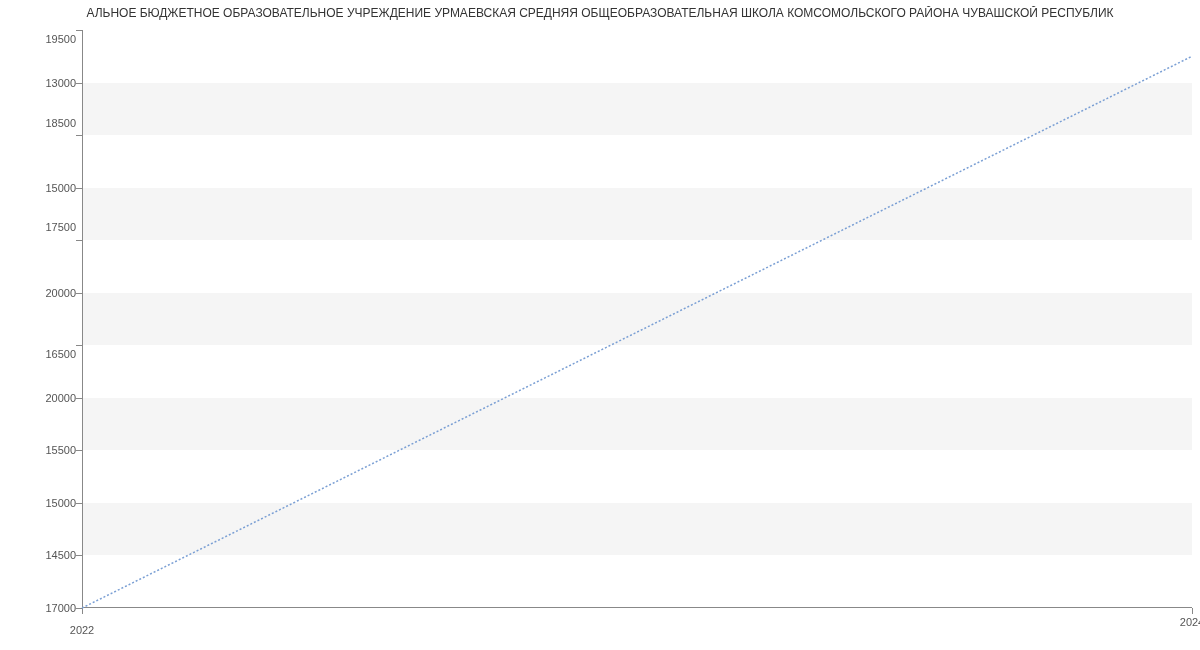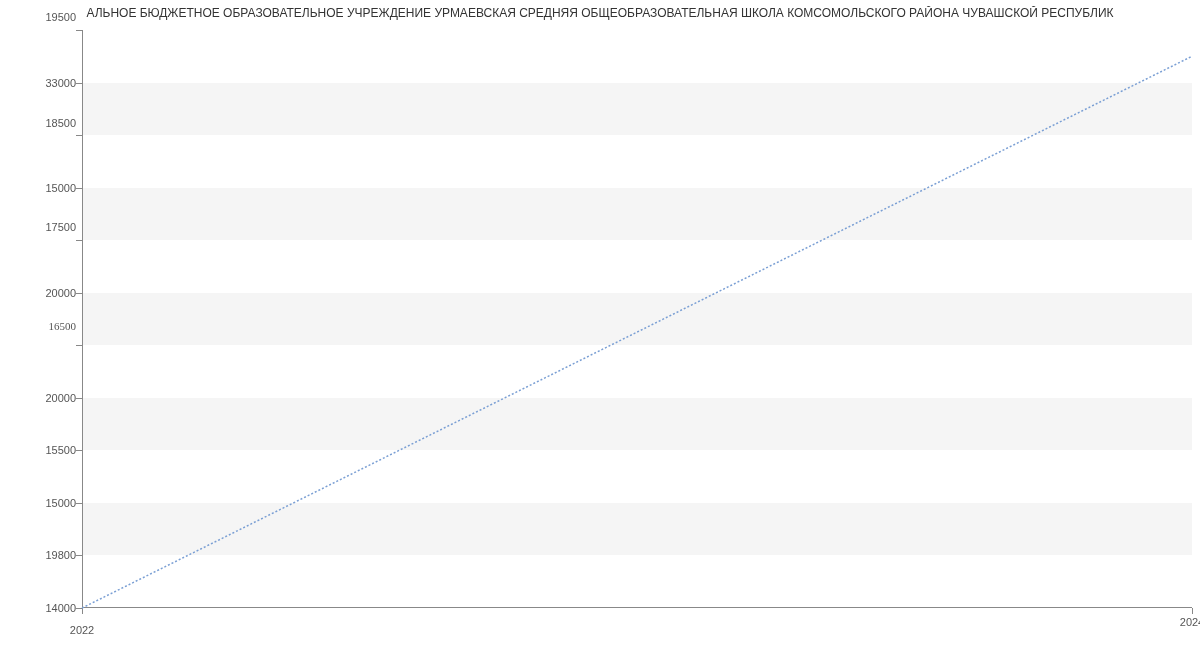--- a/index.html
+++ b/index.html
@@ -48,29 +48,29 @@
   <div id="xticks">
       <div class="x-tick" style="left: 0px;"></div>
       <div class="x-tick" style="left: 1110px;"></div>
     </div>
   <svg class="line-layer">
     <path id="data-path" class="data-line" d="M0 578 L1110 26.272727272727252 "></path>
   </svg>
 </div>
 
 <div id="ylabels">
-    <div class="y-tick-label" style="top: 608px;">14000</div>
-    <div class="y-tick-label" style="top: 555.455px;">19800</div>
+    <div class="y-tick-label" style="top: 608px;">17000</div>
+    <div class="y-tick-label" style="top: 555.455px;">14500</div>
     <div class="y-tick-label" style="top: 502.909px;">15000</div>
     <div class="y-tick-label" style="top: 450.364px;">15500</div>
     <div class="y-tick-label" style="top: 397.818px;">20000</div>
-    <div class="y-tick-label" style="top: 326px; font-family: Liberation Serif, serif;">16500</div>
+    <div class="y-tick-label" style="top: 354px;">16500</div>
     <div class="y-tick-label" style="top: 292.727px;">20000</div>
     <div class="y-tick-label" style="top: 227px;">17500</div>
     <div class="y-tick-label" style="top: 187.636px;">15000</div>
     <div class="y-tick-label" style="top: 123px;">18500</div>
-    <div class="y-tick-label" style="top: 82.5455px;">33000</div>
-    <div class="y-tick-label" style="top: 17px; text-align: right;">19500</div>
+    <div class="y-tick-label" style="top: 82.5455px;">13000</div>
+    <div class="y-tick-label" style="top: 39px; text-align: right;">19500</div>
   </div>
 <div id="xlabels">
     <div class="x-tick-label" style="left: 82px; top: 624px;">2022</div>
     <div class="x-tick-label" style="left: 1192px; top: 616px;">2024</div>
   </div>
 
 </body></html>

